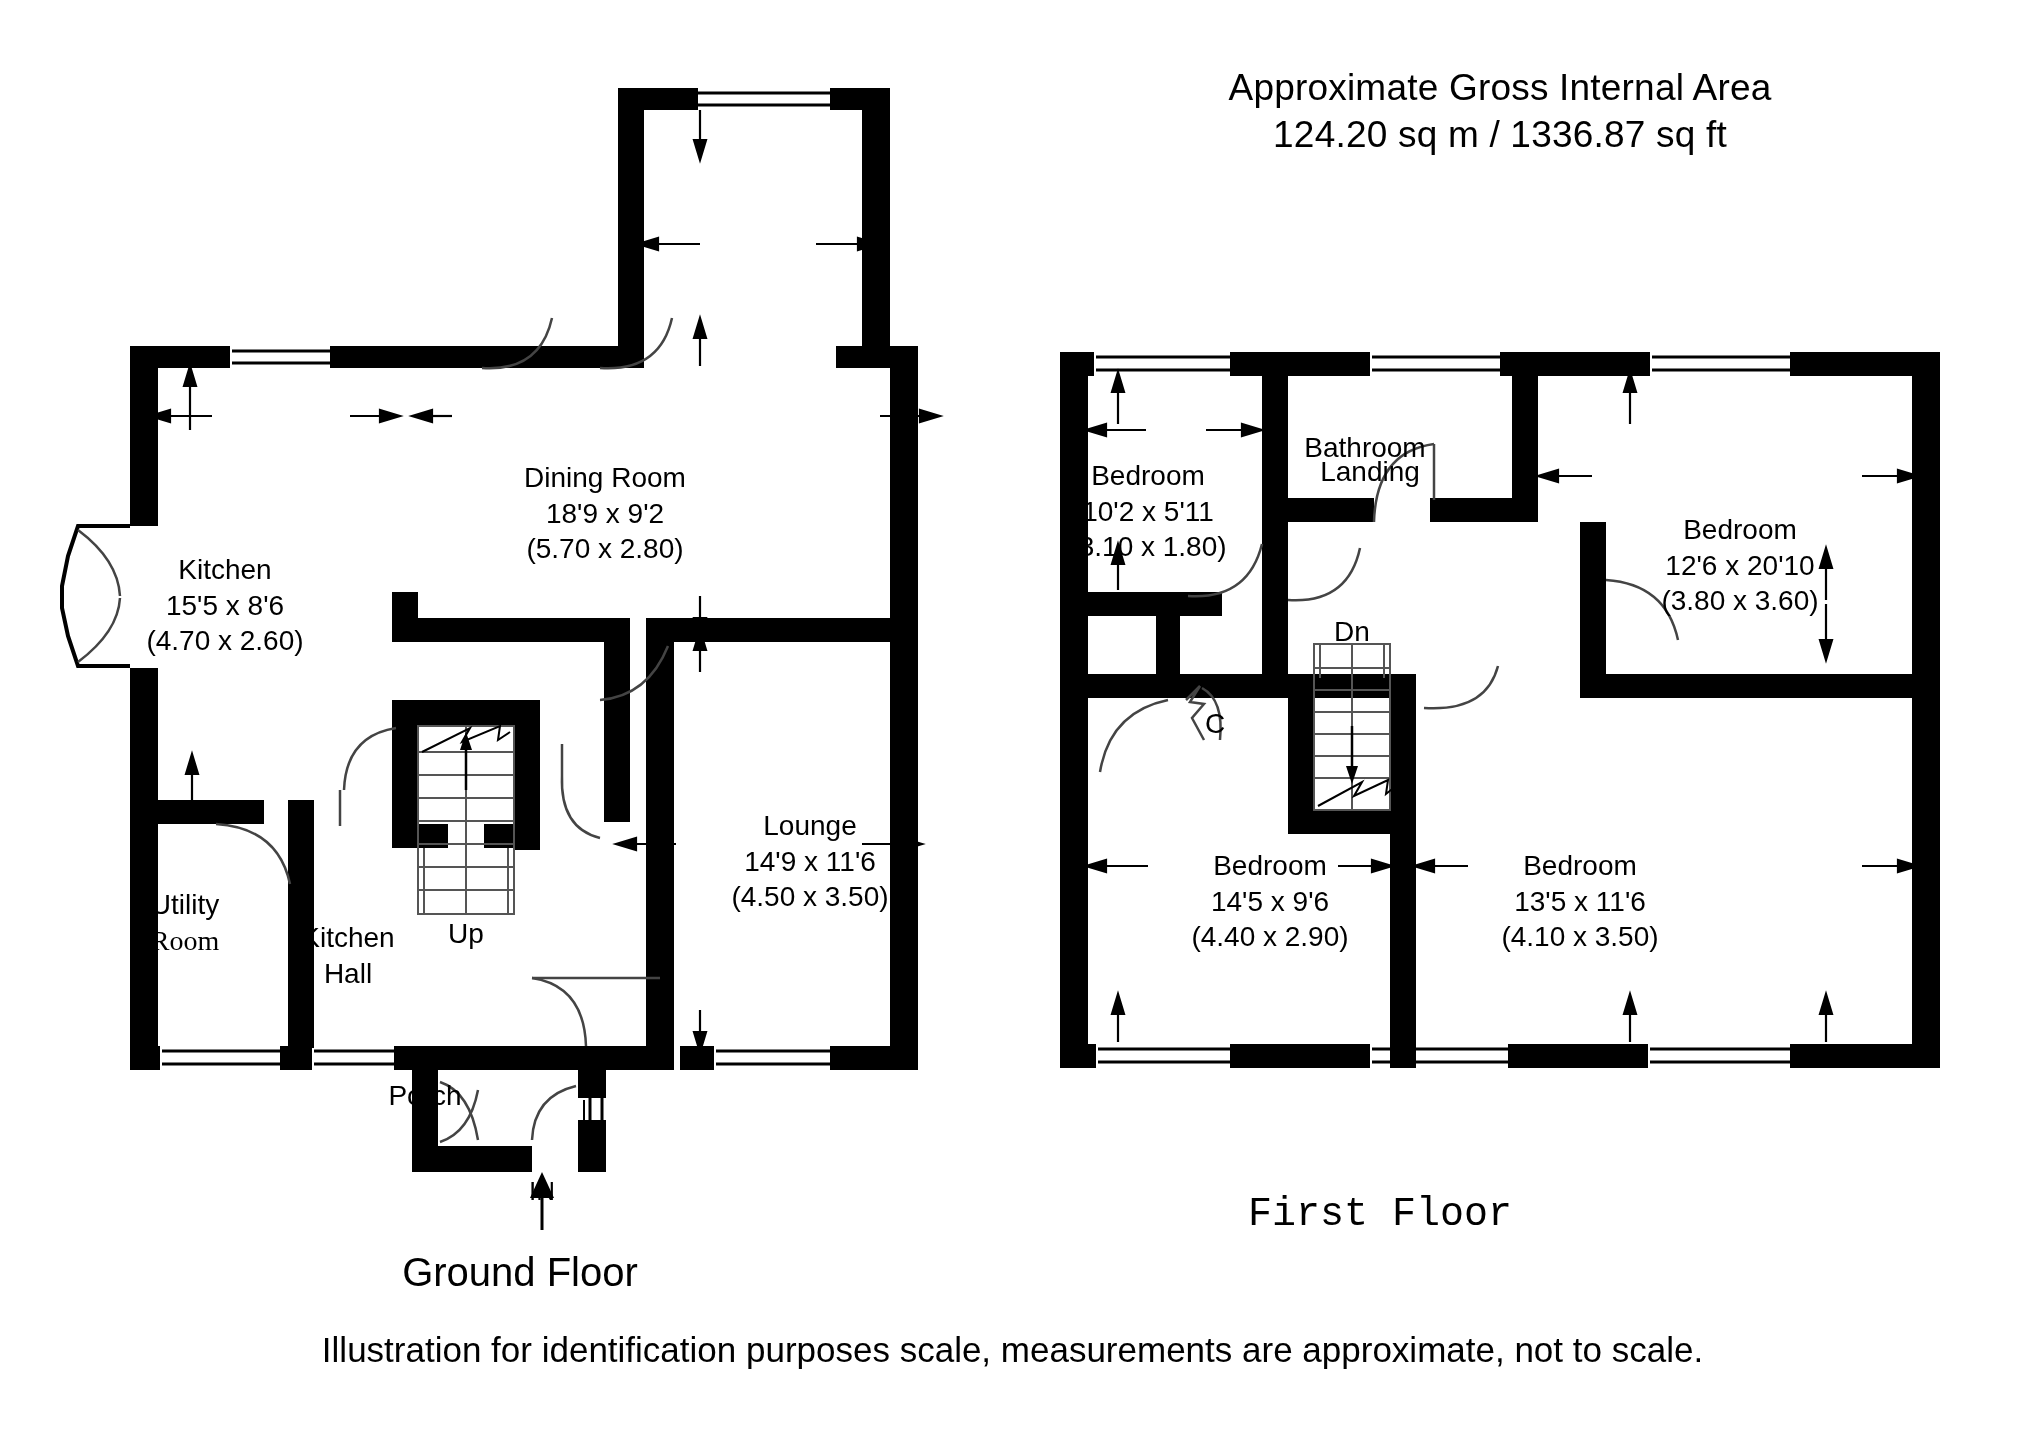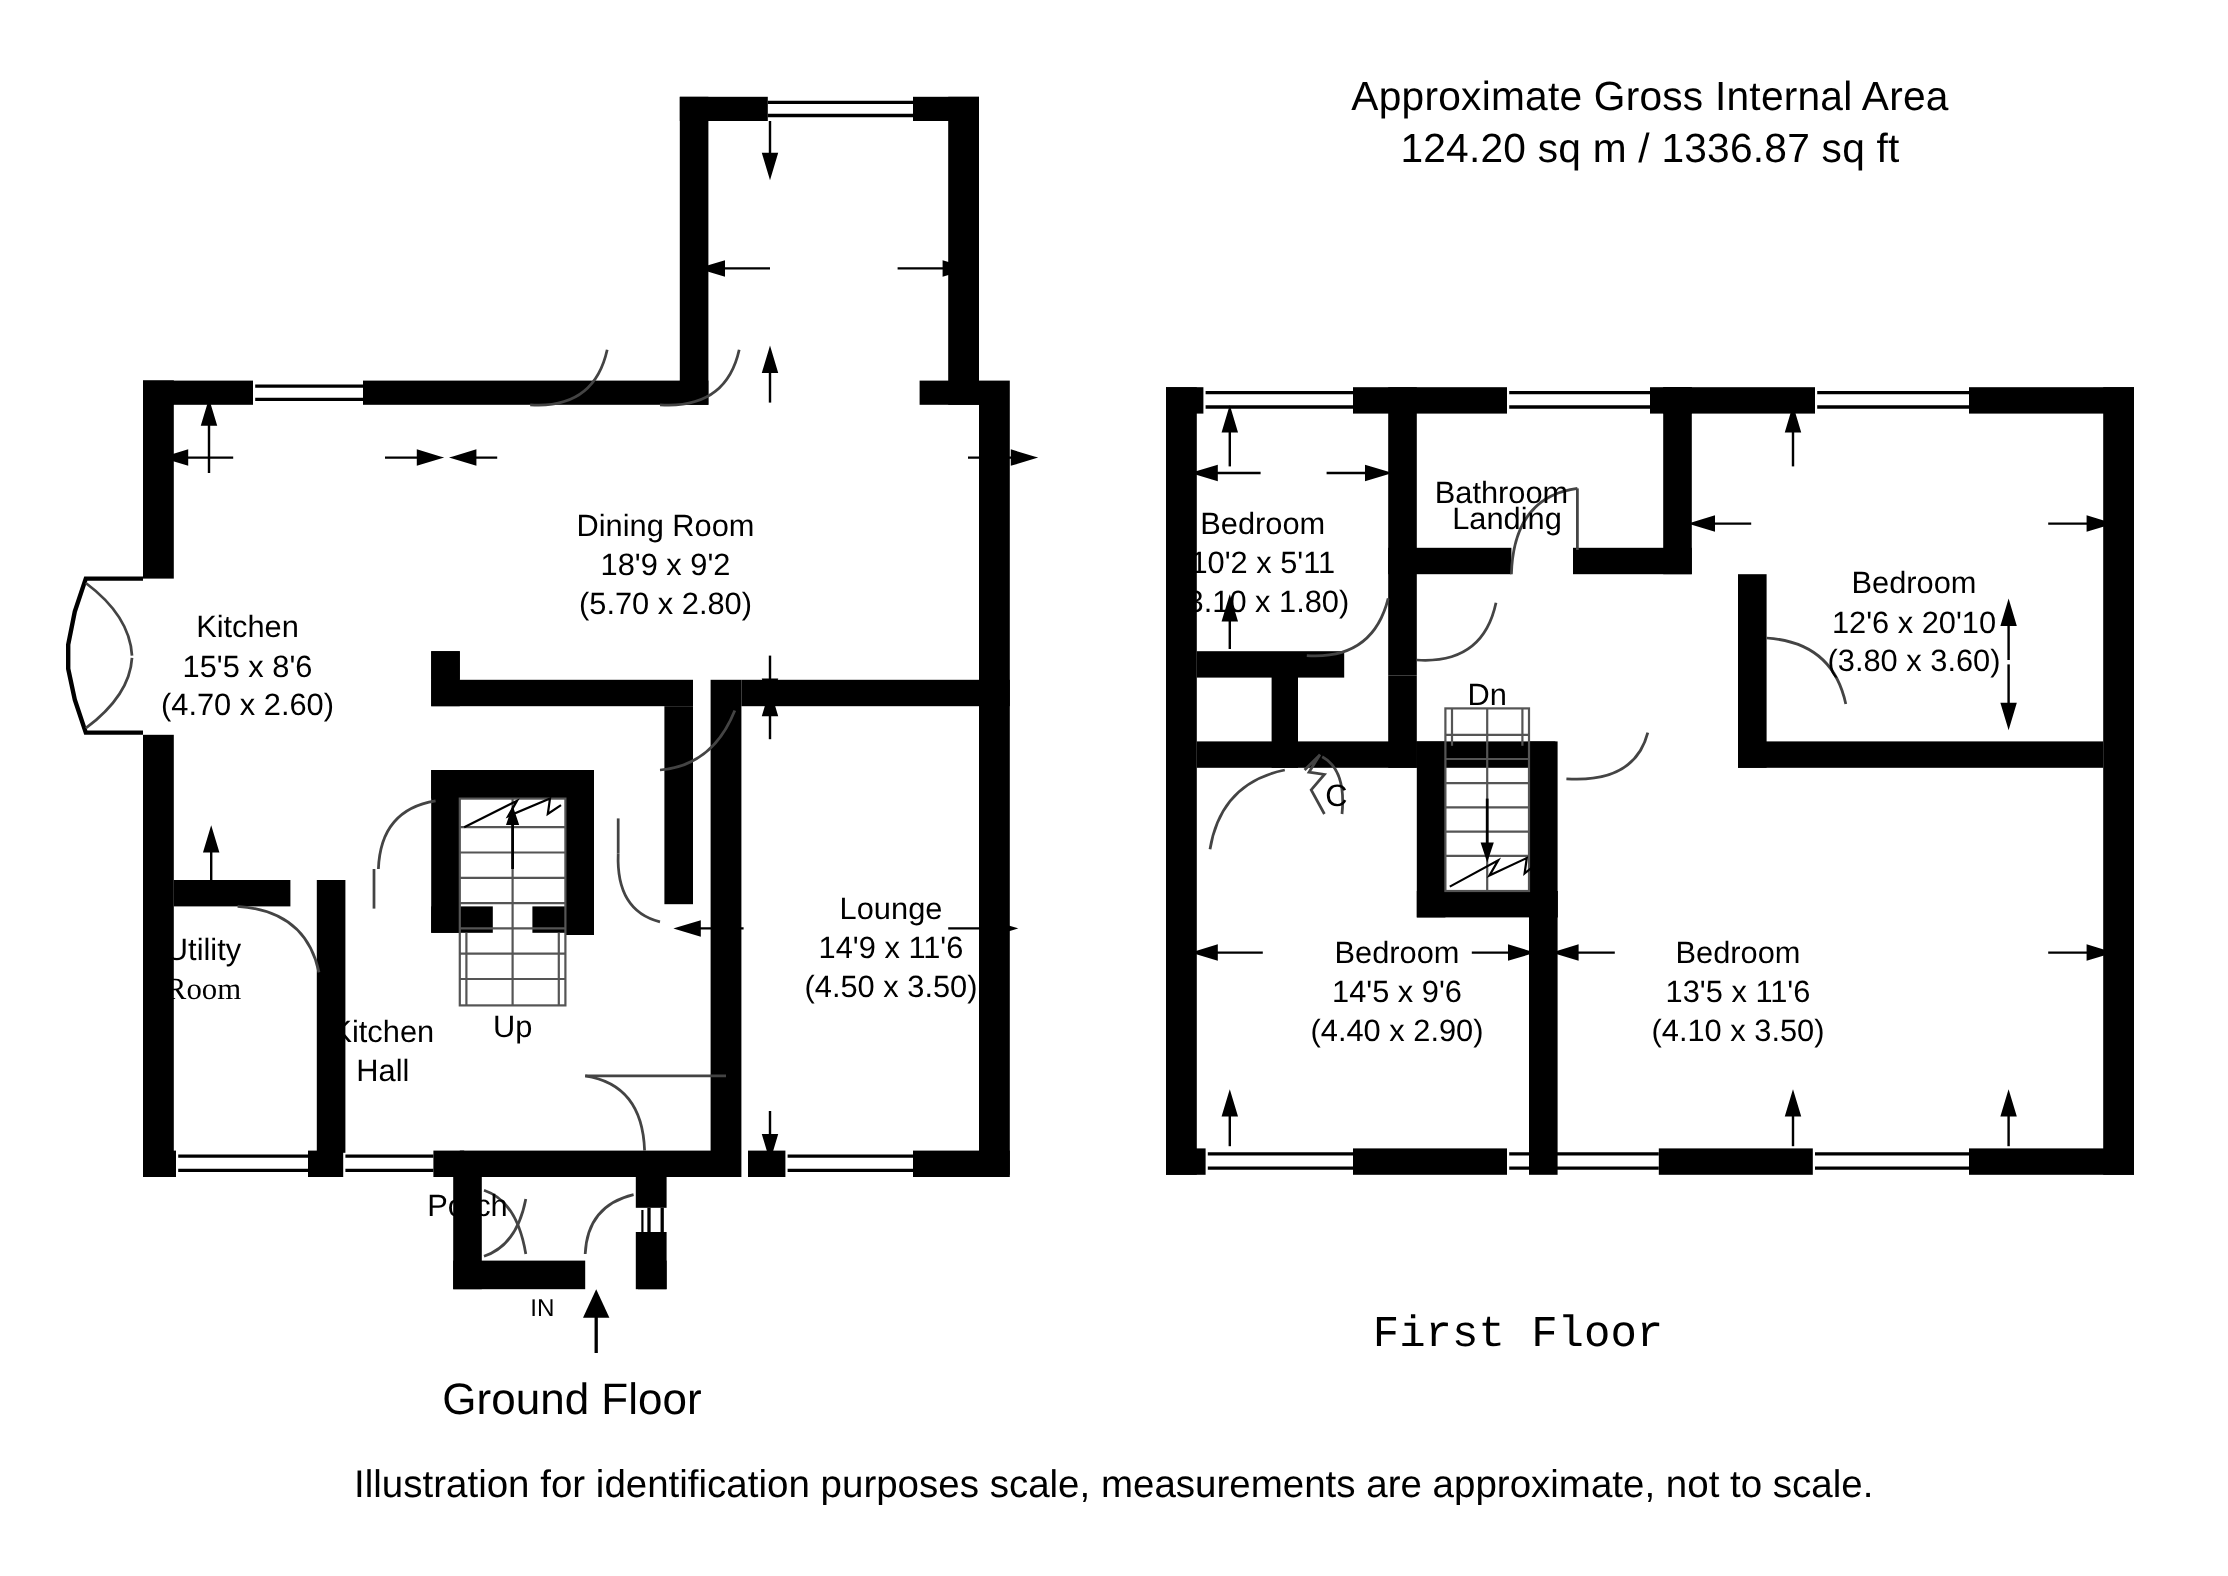--- a/index.html
+++ b/index.html
@@ -75,21 +75,22 @@
   .room-label .imp { display: block; }
   .room-label .met { display: block; }
   .small-label {
     position: absolute;
     font-size: 28px;
     text-align: center;
     white-space: nowrap;
   }
   .tiny-label {
     position: absolute;
-    font-size: 22px;
+    font-size: 26px;
+    text-align: center;
     white-space: nowrap;
   }
   svg { display: block; }
 </style>
 </head>
 <body>
 
 <div id="root">
 
   <div id="area-header">
@@ -286,21 +287,21 @@
   </div>
 
   <div class="room-label" style="left:650px; top:808px; width:320px;">
     <span class="nm">Lounge</span>
     <span class="imp">14'9 x 11'6</span>
     <span class="met">(4.50 x 3.50)</span>
   </div>
 
   <div class="small-label" style="left:360px; top:699px; width:160px;">WC</div>
 
-  <div class="small-label" style="left:100px; top:846px; width:170px; line-height:1.27;">
+  <div class="small-label" style="left:100px; top:887px; width:170px; line-height:1.27;">
     <span style="display:block;">Utility</span>
     <span style="display:block;font-family:Liberation Serif, serif;">Room</span>
   </div>
 
   <div class="small-label" style="left:258px; top:920px; width:180px; line-height:1.27;">
     <span style="display:block;">Kitchen</span>
     <span style="display:block;">Hall</span>
   </div>
 
   <div class="small-label" style="left:335px; top:1080px; width:180px;">Porch</div>

